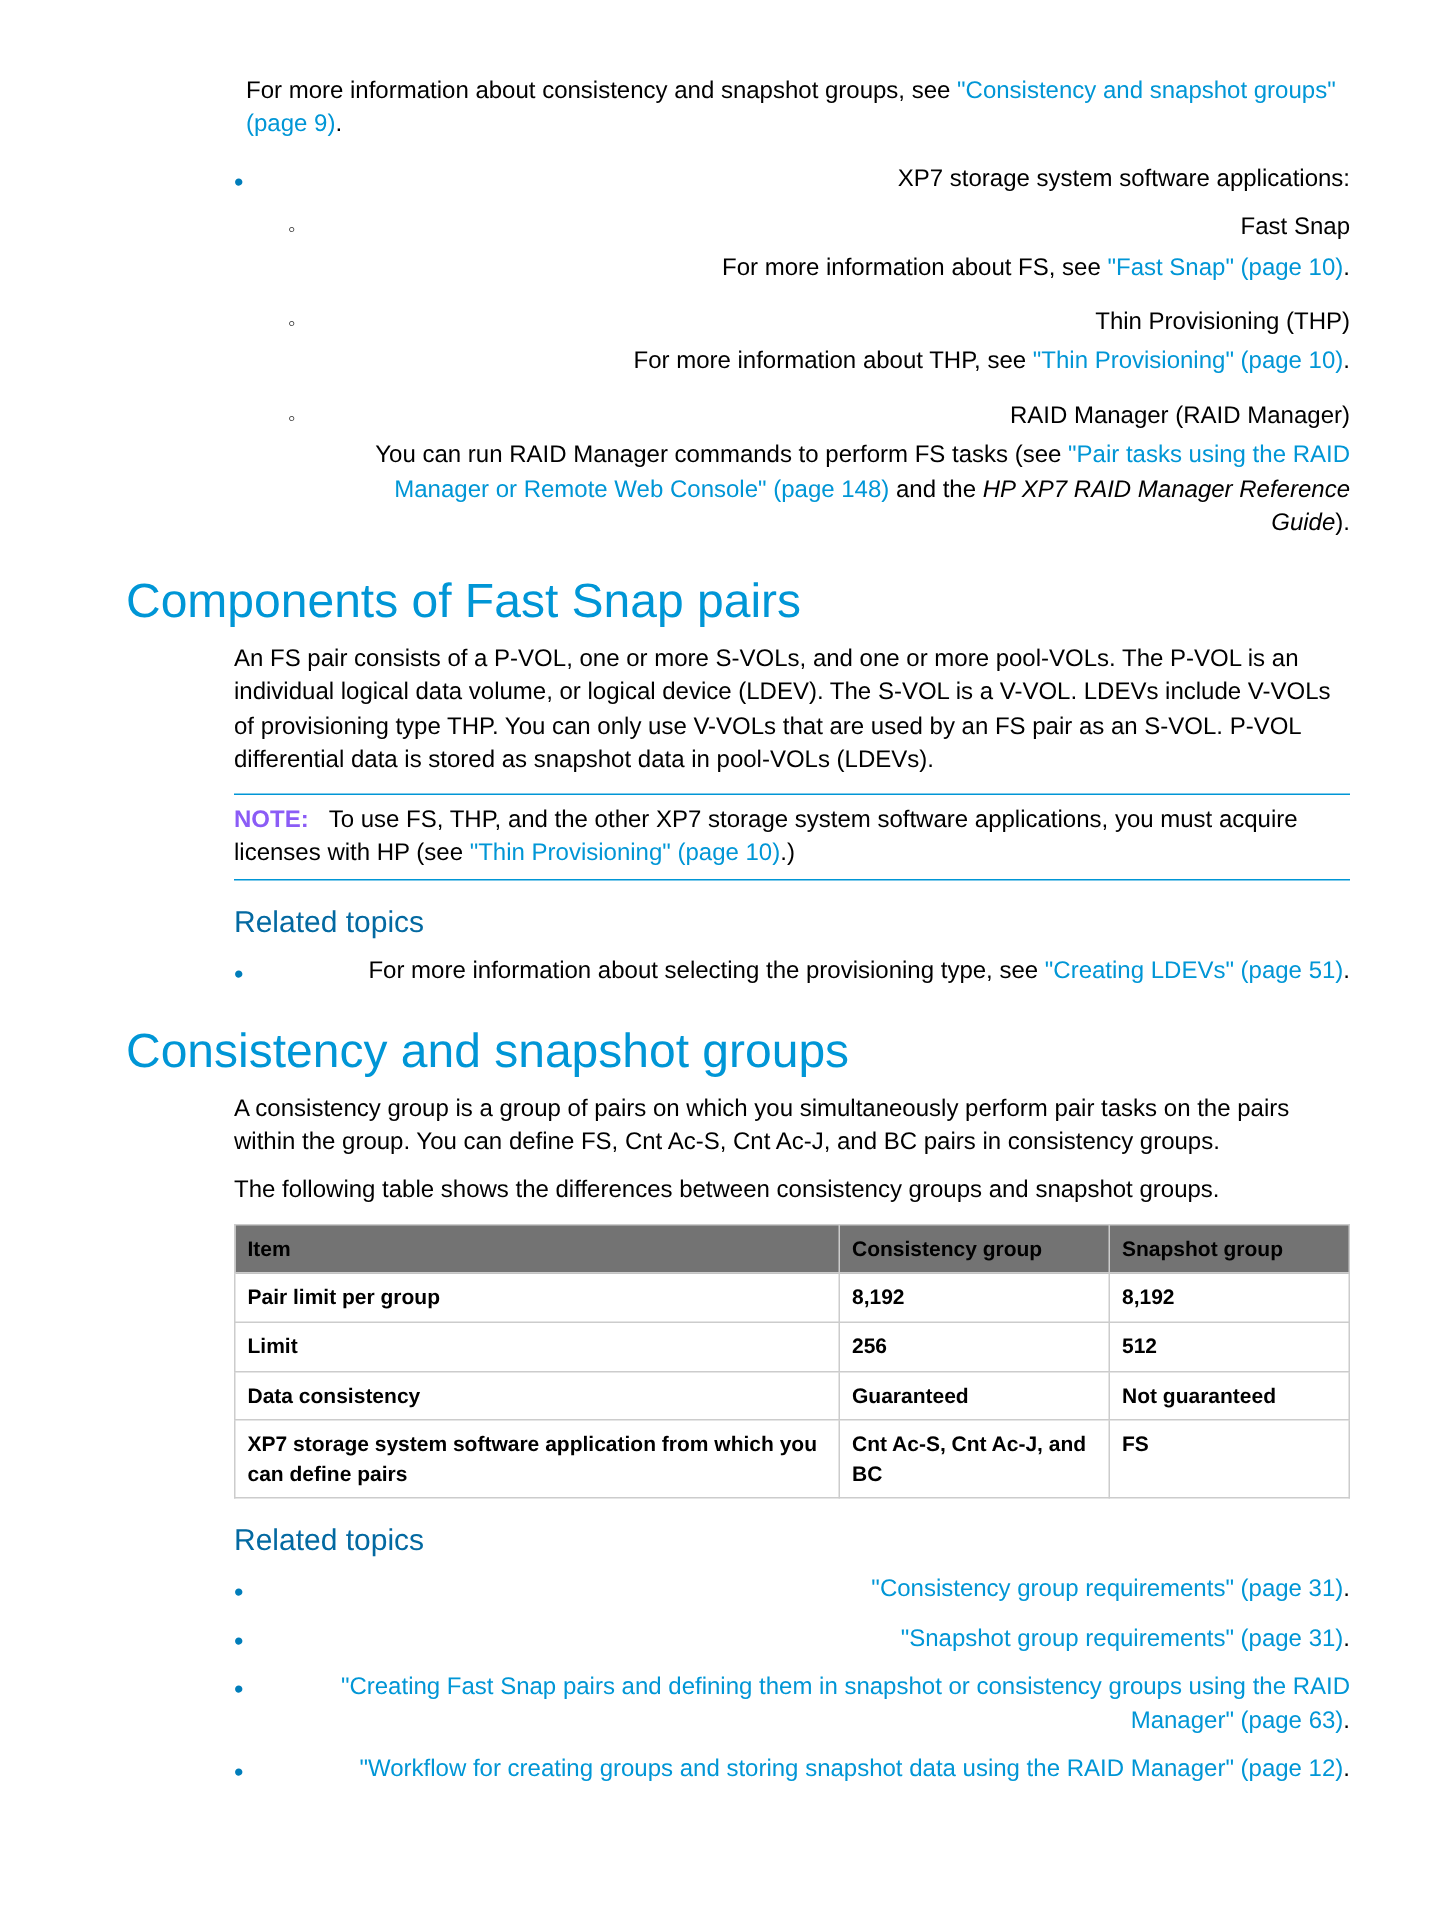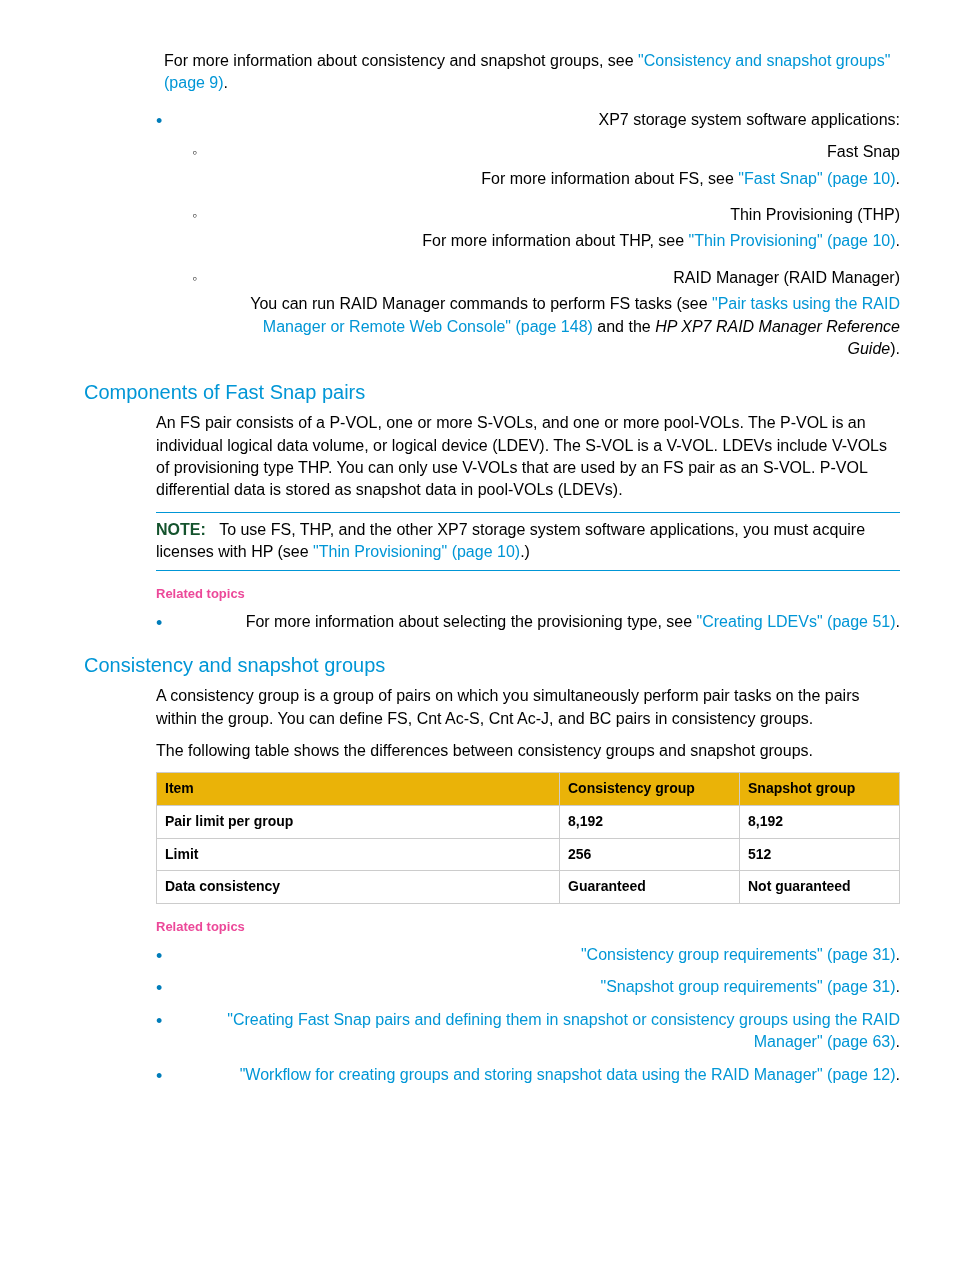--- a/index.html
+++ b/index.html
@@ -8,21 +8,21 @@
     font-size: 16px;
     color: #000;
     background: #fff;
     width: 954px;
     padding: 50px 54px 30px 84px;
     line-height: 1.4;
   }
   .link { color: #0096d6; }
   .heading2 {
     color: #0096d6;
-    font-size: 20px;
+    font-size: 32px;
     font-weight: 400;
     margin: 18px 0 6px 0;
   }
   .section-body { padding-left: 72px; }
   ul.bullets { list-style: none; padding-left: 0; }
   ul.bullets > li { position: relative; padding-left: 36px; margin-bottom: 10px; text-align: right; }
   ul.bullets > li::before {
     content: "•"; position: absolute; left: 0; color: #007dba; font-size: 18px; line-height: 1;
     top: 3px;
   }
@@ -33,36 +33,36 @@
   }
   .sub-para { margin-top: 4px; }
   .italic { font-style: italic; }
   .p { margin-bottom: 10px; }
   .note-block {
     border-top: 1.5px solid #0096d6;
     border-bottom: 1.5px solid #0096d6;
     padding: 6px 0;
     margin: 10px 0;
   }
-  .note-label { color: #14532d; font-weight: bold; }
-  .subhead { color: #ec4899; font-size: 13px; margin: 14px 0 8px 0; font-weight: 700; }
+  .note-label { color: #8b5cf6; font-weight: bold; }
+  .subhead { color: #0369a1; font-size: 20px; margin: 14px 0 8px 0; font-weight: 400; }
   table.comp {
     border-collapse: collapse;
     width: 100%;
     margin: 8px 0 12px 0;
     font-size: 14px;
   }
   table.comp th, table.comp td {
     border: 1px solid #ccc;
     padding: 6px 8px;
     text-align: left;
     vertical-align: top;
     font-weight: bold;
   }
-  table.comp th { font-weight: bold; background: #eab308; }
+  table.comp th { font-weight: bold; background: #737373; }
   .top-block { margin-left: 80px; }
   .indent-bullets { margin-left: 72px; }
 </style>
 </head>
 <body>
 
 <div class="top-block">
   <span>For more information about consistency and snapshot groups, see </span><span class="link">"Consistency and snapshot groups" (page 9)</span><span>.</span>
 </div>
 
@@ -128,20 +128,25 @@
       <tr>
         <td>Limit</td>
         <td>256</td>
         <td>512</td>
       </tr>
       <tr>
         <td>Data consistency</td>
         <td>Guaranteed</td>
         <td>Not guaranteed</td>
       </tr>
+      <tr>
+        <td>XP7 storage system software application from which you can define pairs</td>
+        <td>Cnt Ac-S, Cnt Ac-J, and BC</td>
+        <td>FS</td>
+      </tr>
     </tbody>
   </table>
 
   <div class="subhead">Related topics</div>
   <ul class="bullets">
     <li>
       <span class="link">"Consistency group requirements" (page 31)</span><span>.</span>
     </li>
     <li>
       <span class="link">"Snapshot group requirements" (page 31)</span><span>.</span>

